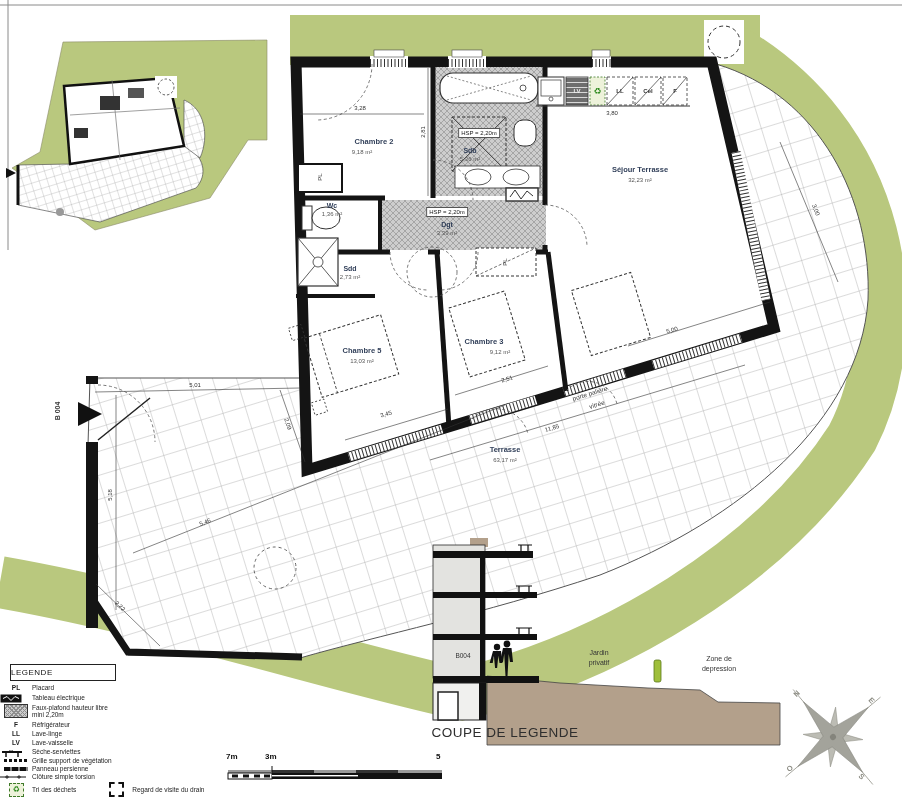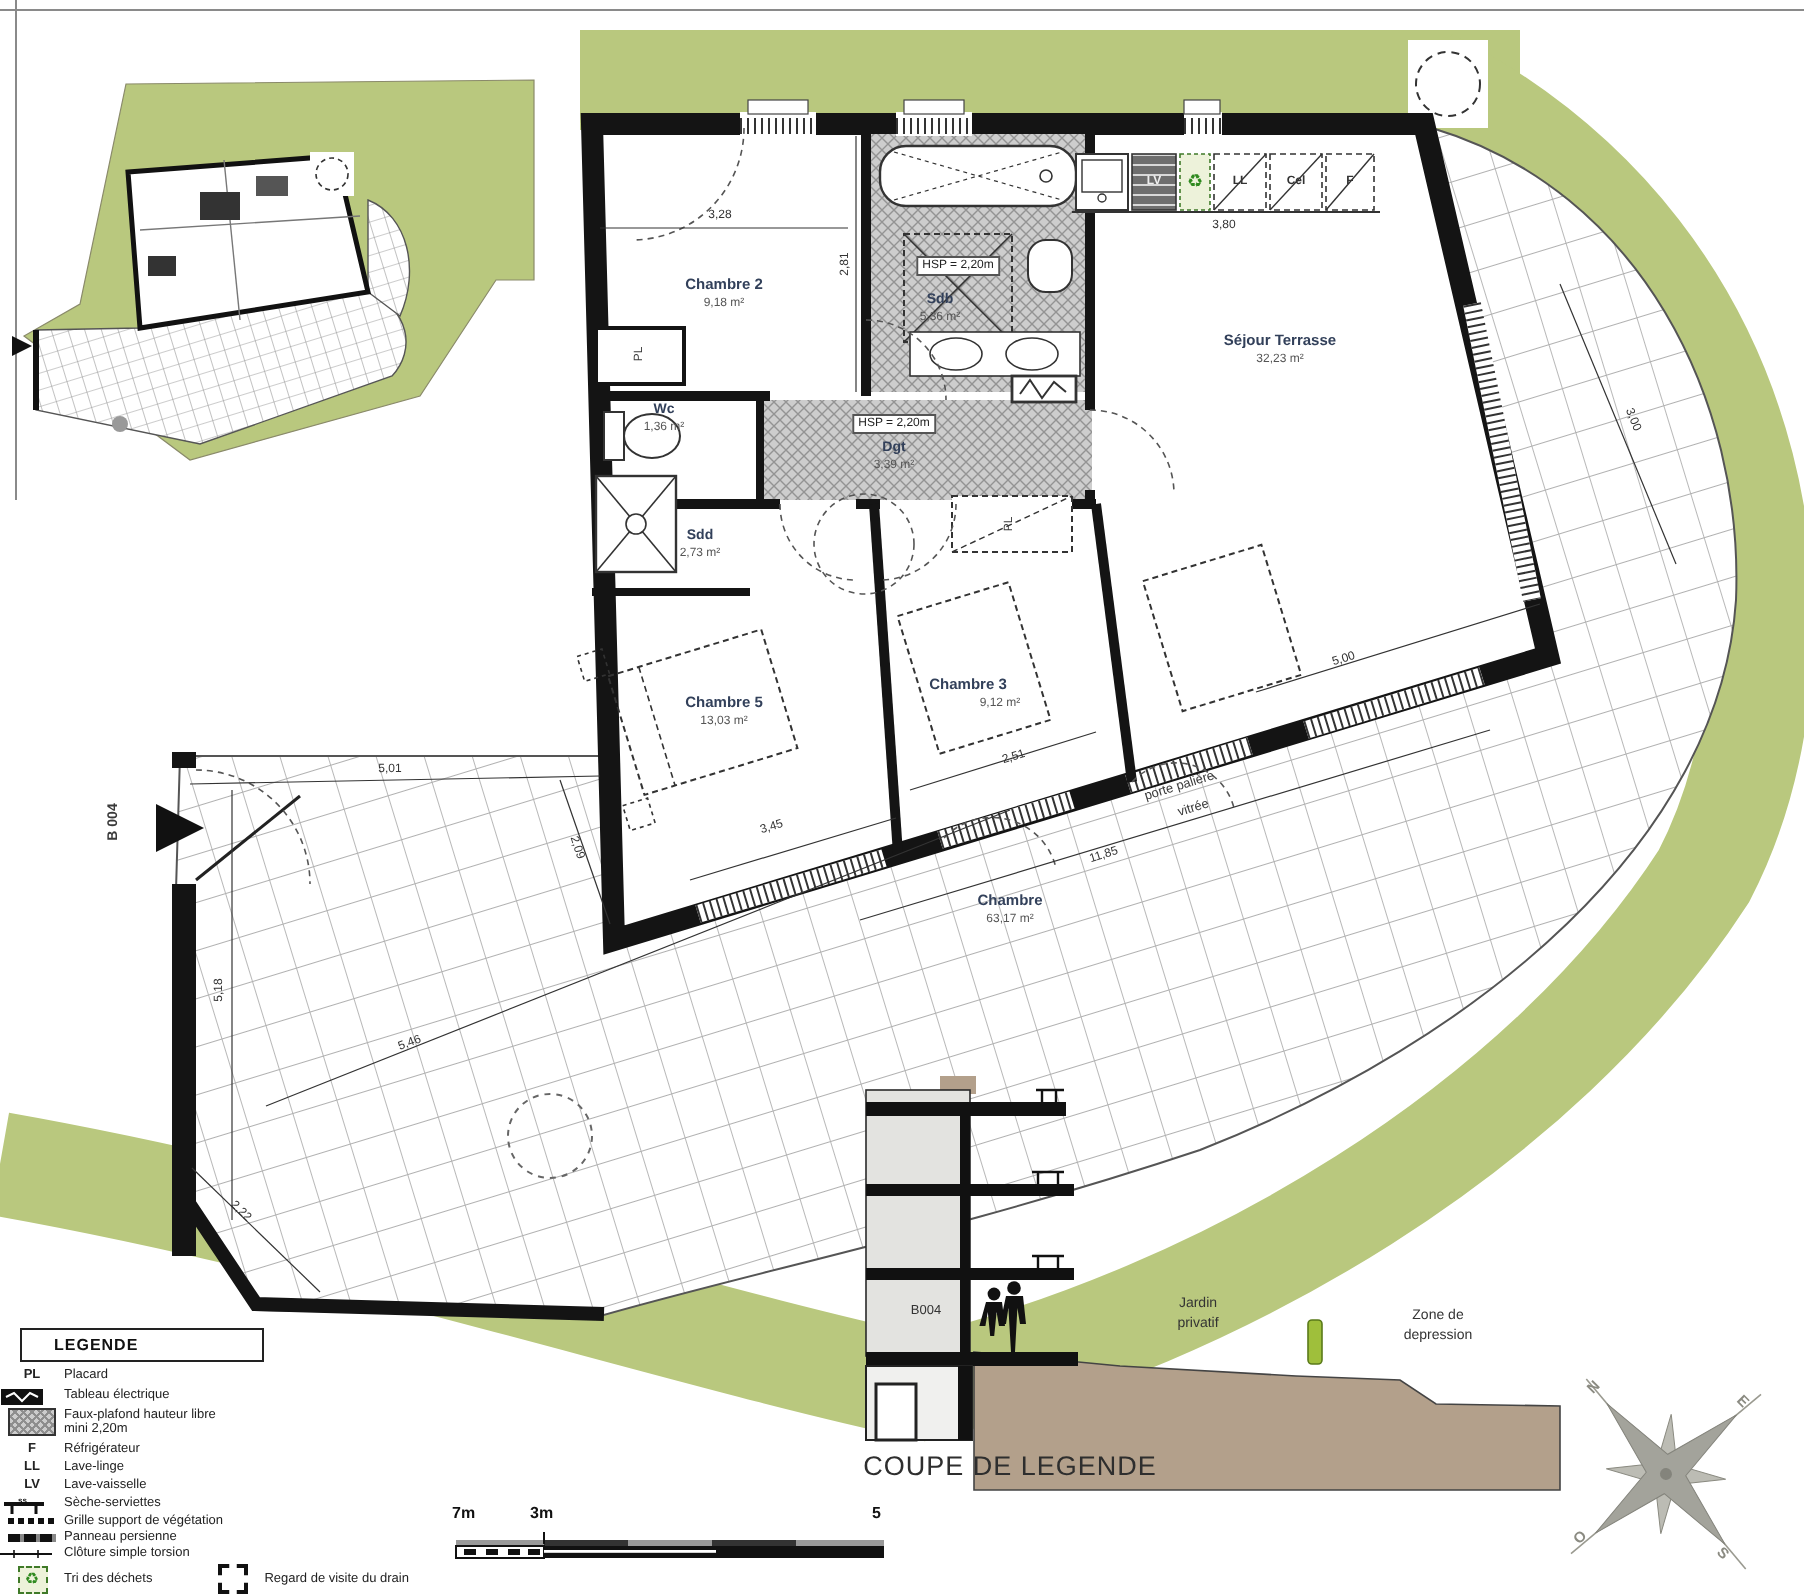--- a/index.html
+++ b/index.html
@@ -13,21 +13,21 @@
   .dim{font-size:6px;color:#333;}
   .hsp{background:#fff;border:0.5px solid #555;padding:1px 2px;font-size:6px;color:#222;}
   .appl{font-size:6px;color:#333;font-weight:bold;}
   .sec{font-size:7px;color:#333;}
   .sectitle{font-size:13.5px;color:#2e2e2e;letter-spacing:0.5px;font-weight:500;}
   .lrow{position:absolute;display:flex;align-items:center;}
   .lsym{width:32px;display:flex;justify-content:center;align-items:center;font-size:6.5px;
         font-weight:bold;color:#222;flex:0 0 32px;}
   .ltxt{font-size:6.5px;color:#222;white-space:nowrap;}
   .legendbox{position:absolute;left:10px;top:664px;width:104px;height:15px;border:1px solid #222;
-             display:flex;align-items:center;padding-left:16px;font-size:8px;font-weight:bold;
+             display:flex;align-items:center;padding-left:0;font-size:8px;font-weight:normal;
              letter-spacing:0.5px;color:#111;}
   .hatchbox{width:22px;height:12px;border:1px solid #333;
             background:
               repeating-linear-gradient(45deg,#8e8e8e 0 1px,rgba(0,0,0,0) 1px 3px),
               repeating-linear-gradient(-45deg,#8e8e8e 0 1px,#cccccc 1px 3px);}
   .dotline{width:24px;height:3px;background:repeating-linear-gradient(90deg,#111 0 3px,#fff 3px 5px);}
   .persienne{width:24px;height:4px;background:repeating-linear-gradient(90deg,#111 0 6px,#888 6px 8px);}
   .triwaste{width:13px;height:12px;border:1px dashed #3f7a28;background:#edf2da;display:flex;
             align-items:center;justify-content:center;font-size:8px;color:#2f8a1f;}
   .regard{width:11px;height:11px;border:2.5px dashed #111;background:#fff;}
@@ -274,37 +274,37 @@
 
   <g transform="translate(833,737) rotate(-40)">
     <line x1="0" y1="-62" x2="0" y2="62" stroke="#9a9a90" stroke-width="0.8"></line>
     <line x1="-62" y1="0" x2="62" y2="0" stroke="#9a9a90" stroke-width="0.8"></line>
     <polygon points="0,-30 5,-5 30,0 5,5 0,30 -5,5 -30,0 -5,-5" fill="#bcbcb4" stroke="#8a8a80" stroke-width="0.5" transform="rotate(45)"></polygon>
     <polygon points="0,-46 7,-7 46,0 7,7 0,46 -7,7 -46,0 -7,-7" fill="#a3a39b" stroke="#84847c" stroke-width="0.5"></polygon>
     <circle r="3" fill="#84847c"></circle>
   </g>
 </svg>
 
-<span class="lbl rname" style="left:362px;top:142px">Chambre 2</span>
+<span class="lbl rname" style="left:374px;top:142px">Chambre 2</span>
 <span class="lbl rarea" style="left:362px;top:152px">9,18 m²</span>
 <span class="lbl rname" style="left:470px;top:150px;font-size:7px">Sdb</span>
 <span class="lbl rarea" style="left:470px;top:159px">5,36 m²</span>
 <span class="lbl rname" style="left:332px;top:205px;font-size:7px">Wc</span>
 <span class="lbl rarea" style="left:332px;top:214px">1,36 m²</span>
 <span class="lbl rname" style="left:350px;top:268px;font-size:7px">Sdd</span>
 <span class="lbl rarea" style="left:350px;top:277px">2,73 m²</span>
 <span class="lbl rname" style="left:447px;top:224px;font-size:7px">Dgt</span>
 <span class="lbl rarea" style="left:447px;top:233px">3,39 m²</span>
 <span class="lbl rname" style="left:640px;top:170px">Séjour Terrasse</span>
 <span class="lbl rarea" style="left:640px;top:180px">32,23 m²</span>
 <span class="lbl rname" style="left:362px;top:351px">Chambre 5</span>
 <span class="lbl rarea" style="left:362px;top:361px">13,03 m²</span>
 <span class="lbl rname" style="left:484px;top:342px">Chambre 3</span>
 <span class="lbl rarea" style="left:500px;top:352px">9,12 m²</span>
-<span class="lbl rname" style="left:505px;top:450px">Chambre</span>
+<span class="lbl rname" style="left:505px;top:450px">Terrasse</span>
 <span class="lbl rarea" style="left:505px;top:460px">63,17 m²</span>
 
 <span class="lbl hsp" style="left:479px;top:133px">HSP = 2,20m</span>
 <span class="lbl hsp" style="left:447px;top:212px">HSP = 2,20m</span>
 
 <span class="lbl" style="left:57px;top:411px;font-weight:bold;font-size:7px;transform:translate(-50%,-50%) rotate(-90deg)">B 004</span>
 <span class="lbl" style="left:590px;top:394px;transform:translate(-50%,-50%) rotate(-17deg)">porte palière</span>
 <span class="lbl" style="left:597px;top:405px;transform:translate(-50%,-50%) rotate(-17deg)">vitrée</span>
 <span class="lbl" style="left:320px;top:177px;font-size:6px;transform:translate(-50%,-50%) rotate(-90deg)">PL</span>
 <span class="lbl" style="left:505px;top:262px;font-size:6px;transform:translate(-50%,-50%) rotate(-90deg)">PL</span>

